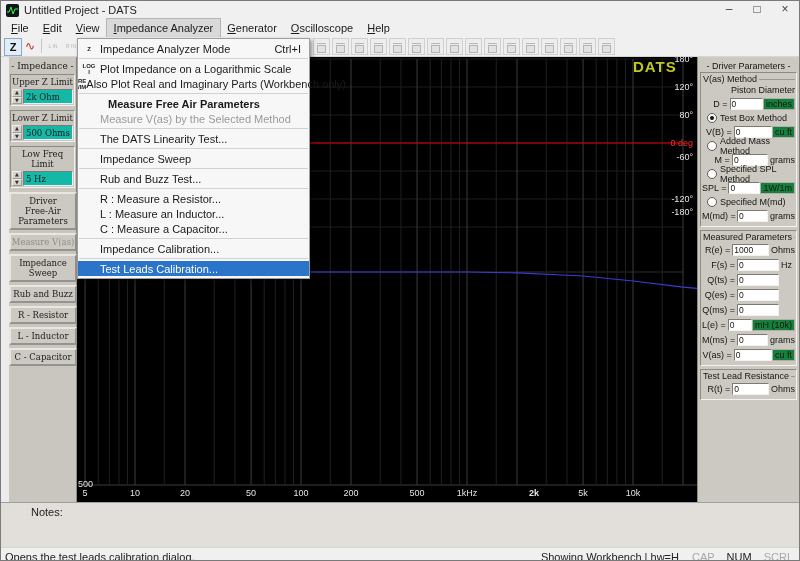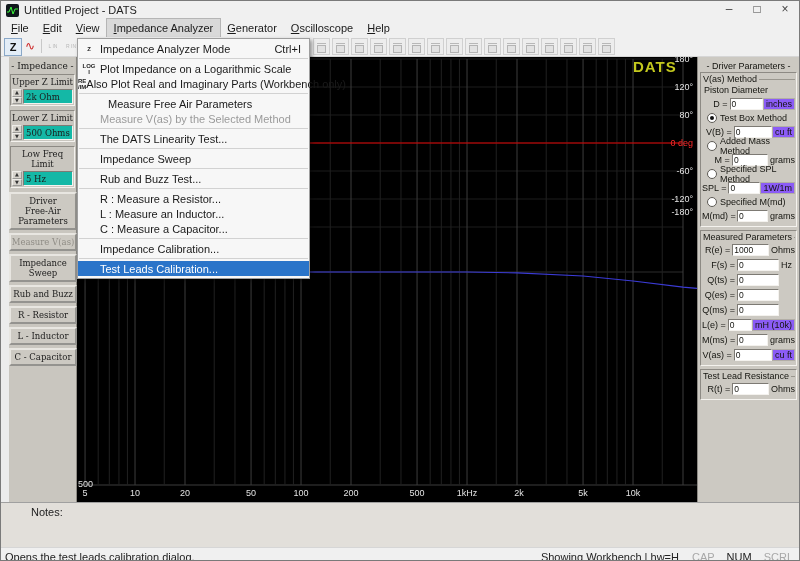--- a/index.html
+++ b/index.html
@@ -56,40 +56,40 @@
     font-size:9px;color:#14140f;padding:2px 2px 0 2px;}
   .rp-title{text-align:center;margin:2px 0 1px 0;}
   .rp-group{border:1px solid;border-color:#8d8a84 #f4f2ee #f4f2ee #8d8a84;margin-bottom:3px;padding:1px 1px 2px 1px;position:relative;}
   .rp-grouptitle{display:flex;align-items:center;margin:0 0 1px 1px;}
   .rp-grouptitle:after{content:"";flex:1;border-top:1px solid #9a978f;margin-left:2px;}
   .rp-row{display:flex;align-items:center;height:14px;margin:1px 0;}
   .rp-label{width:33px;text-align:right;padding-right:2px;white-space:nowrap;}
   .rp-field{width:38px;height:10px;background:#fff;border:1px solid;border-color:#7d7a74 #f4f2ee #f4f2ee #7d7a74;
     font-size:8.5px;padding:0 1px;line-height:10px;overflow:hidden;}
   .rp-unit{padding-left:2px;white-space:nowrap;}
-  .rp-unit.boxed{border:1px solid #b2aea6;background:#8b5cf6;padding:0 2px;}
-  .rp-sublabel{margin:1px 0 0 2px;height:11px;}
+  .rp-unit.boxed{border:1px solid #b2aea6;background:#15803d;padding:0 2px;}
+  .rp-sublabel{margin:1px 0 0 2px;height:11px;text-align:right;}
   .rp-radio-row{display:flex;align-items:center;height:12px;margin:1px 0;}
   .radio{width:8px;height:8px;border-radius:50%;background:#fff;border:1px solid #5e5b55;margin:0 3px 0 5px;position:relative;flex:none;}
   .radio.sel:after{content:"";position:absolute;left:2px;top:2px;width:4px;height:4px;border-radius:50%;background:#111;}
   
   .notes{height:45px;background:#e2dfda;border-top:1px solid #a0a0a0;box-sizing:border-box;padding:3px 0 0 30px;font-size:11px;color:#222;}
   .statusbar{height:18px;background:#f0f0f0;border-top:1px solid #d6d6d6;display:flex;align-items:center;box-sizing:border-box;font-size:11px;}
   .sb-msg{flex:1;padding-left:4px;color:#222;}
   .sb-seg{padding:0 7px;color:#222;}
   .sb-key{padding:0 6px;color:#222;}
   .sb-key.off{color:#a8a8a8;}
   
   .menu-popup{position:absolute;left:76px;top:37px;width:233px;background:#f7f7f7;border:1px solid #9e9e9e;
     box-shadow:2px 2px 4px rgba(0,0,0,.4);z-index:50;padding:2px 0;box-sizing:border-box;}
   .mi{height:15px;display:flex;align-items:center;font-size:11px;color:#1a1a1a;}
   .mi .gutter{width:22px;text-align:center;font-size:6px;font-weight:bold;color:#222;line-height:6px;white-space:pre-line;}
   .mi .lbl{flex:1;white-space:nowrap;}
   .mi .sc{padding-right:8px;}
-  .mi.bold .lbl{font-weight:normal;padding-left:8px;}
+  .mi.bold .lbl{font-weight:bold;padding-left:8px;}
   .mi.disabled{color:#9a9a9a;}
   .mi.hl{background:#2a74c9;color:#fff;}
   .mi.hl .gutter{color:#fff;}
   .msep{height:1px;background:#d2d2d2;margin:2px 1px;}
 </style>
 </head>
 <body>
 
 <div class="window">
 
@@ -293,31 +293,31 @@
       <span class="ohm-box">Ohm</span>
       <span class="dats-logo">DATS</span>
     <span class="xt" style="left: -4.94196px;">5</span>
         <span class="xt" style="left: 45.029px;">10</span>
         <span class="xt" style="left: 95px;">20</span>
         <span class="xt" style="left: 161.058px;">50</span>
         <span class="xt" style="left: 211.029px;">100</span>
         <span class="xt" style="left: 261px;">200</span>
         <span class="xt" style="left: 327.058px;">500</span>
         <span class="xt" style="left: 377.029px;">1kHz</span>
-        <span class="xt" style="left: 429px;">2k</span>
+        <span class="xt" style="left: 444px; font-weight: bold;">2k</span>
         <span class="xt" style="left: 493.058px;">5k</span>
         <span class="xt" style="left: 543.029px;">10k</span>
         <span class="xt" style="left: 622px; margin-top: 13px;">20k</span>
         <span class="yt" style="top: 209px;">1k</span>
         <span class="yt" style="top: 422.129px;">500</span>
         <span class="pt" style="top: -3px;">180°</span>
         <span class="pt" style="top: 25px;">120°</span>
         <span class="pt" style="top: 53px;">80°</span>
         <span class="pt red" style="top: 81px;">0 deg</span>
-        <span class="pt" style="top: 109px;">-60°</span>
+        <span class="pt" style="top: 95px;">-60°</span>
         <span class="pt" style="top: 137px;">-120°</span>
         <span class="pt" style="top: 150px;">-180°</span>
       </div>
 
     <div class="right-panel" id="right-panel">
       <div class="rp-title">- Driver Parameters -</div>
     <div class="rp-group">
           <div class="rp-grouptitle">
             <span>V(as) Method</span>
           </div>

